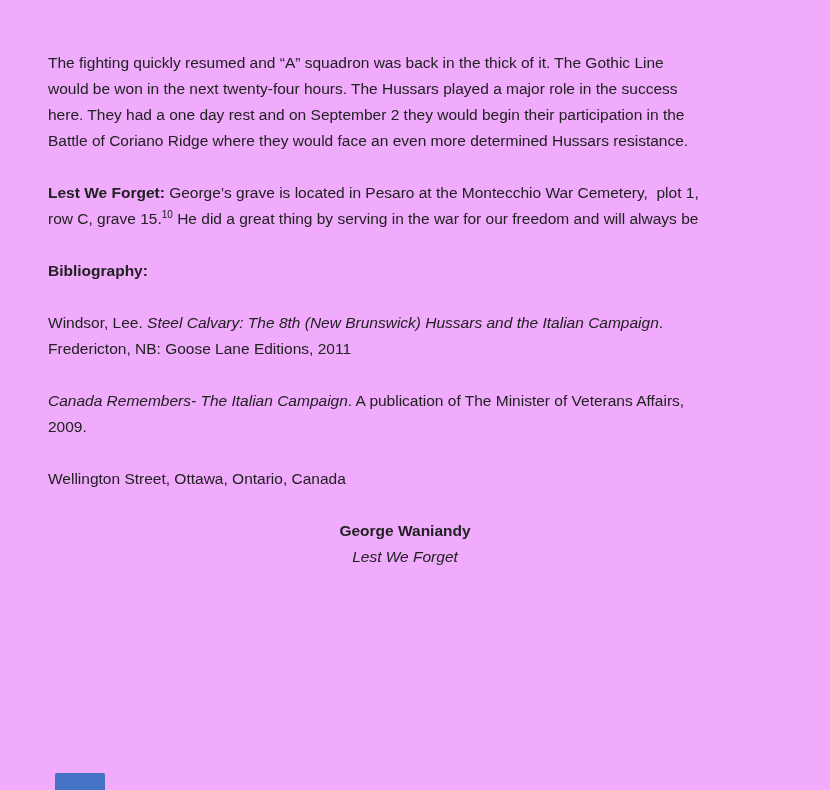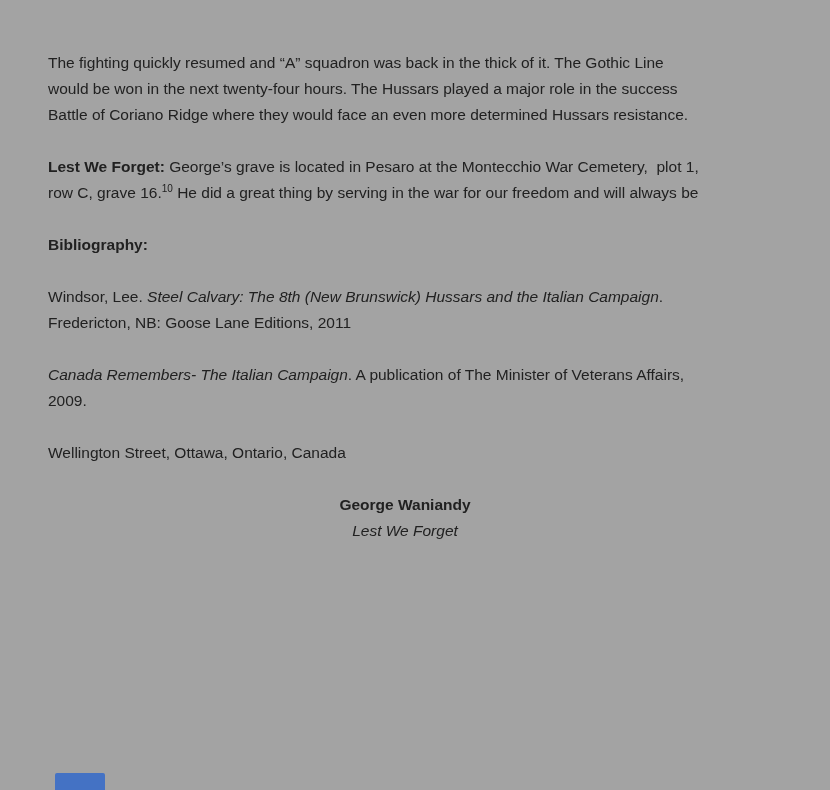--- a/index.html
+++ b/index.html
@@ -15,21 +15,21 @@
     font-family: "Liberation Sans", "DejaVu Sans", sans-serif;
     font-size: 15.5px;
     line-height: 26px;
     color: #212121;
   }
   .page {
     position: absolute;
     inset: 0;
     padding: 50px 68px 0 48px;
     box-sizing: border-box;
-    background: #a3a3a3;
+    background: #f0abfc;
   }
   .para {
     margin: 0 0 26px 0;
   }
   .para.gap-before {
     margin-top: 26px;
   }
   .para.center {
     text-align: center;
   }
@@ -54,25 +54,26 @@
   }
 </style>
 </head>
 <body style="color: rgb(33, 33, 33); background: rgb(255, 255, 255);">
 
 <div class="page">
   <div id="doc-body">
       <div class="para">
         <div class="line"><span>The fighting quickly resumed and “A” squadron was back in the thick of it. The Gothic Line</span></div>
         <div class="line"><span>would be won in the next twenty-four hours. The Hussars played a major role in the success</span></div>
+        <div class="line"><span>here. They had a one day rest and on September 2 they would begin their participation in the</span></div>
         <div class="line"><span>Battle of Coriano Ridge where they would face an even more determined Hussars resistance.</span></div>
       </div>
       <div class="para">
         <div class="line"><b>Lest We Forget:</b><span> George’s grave is located in Pesaro at the Montecchio War Cemetery,  plot 1,</span></div>
-        <div class="line"><span>row C, grave 16.</span><sup>10</sup><span> He did a great thing by serving in the war for our freedom and will always be</span></div>
+        <div class="line"><span>row C, grave 15.</span><sup>10</sup><span> He did a great thing by serving in the war for our freedom and will always be</span></div>
       </div>
       <div class="para gap-before">
         <div class="line"><b>Bibliography:</b></div>
       </div>
       <div class="para">
         <div class="line"><span>Windsor, Lee. </span><i>Steel Calvary: The 8th (New Brunswick) Hussars and the Italian Campaign</i><span>.</span></div>
         <div class="line"><span>Fredericton, NB: Goose Lane Editions, 2011</span></div>
       </div>
       <div class="para">
         <div class="line"><i>Canada Remembers- The Italian Campaign</i><span>. A publication of The Minister of Veterans Affairs,</span></div>

